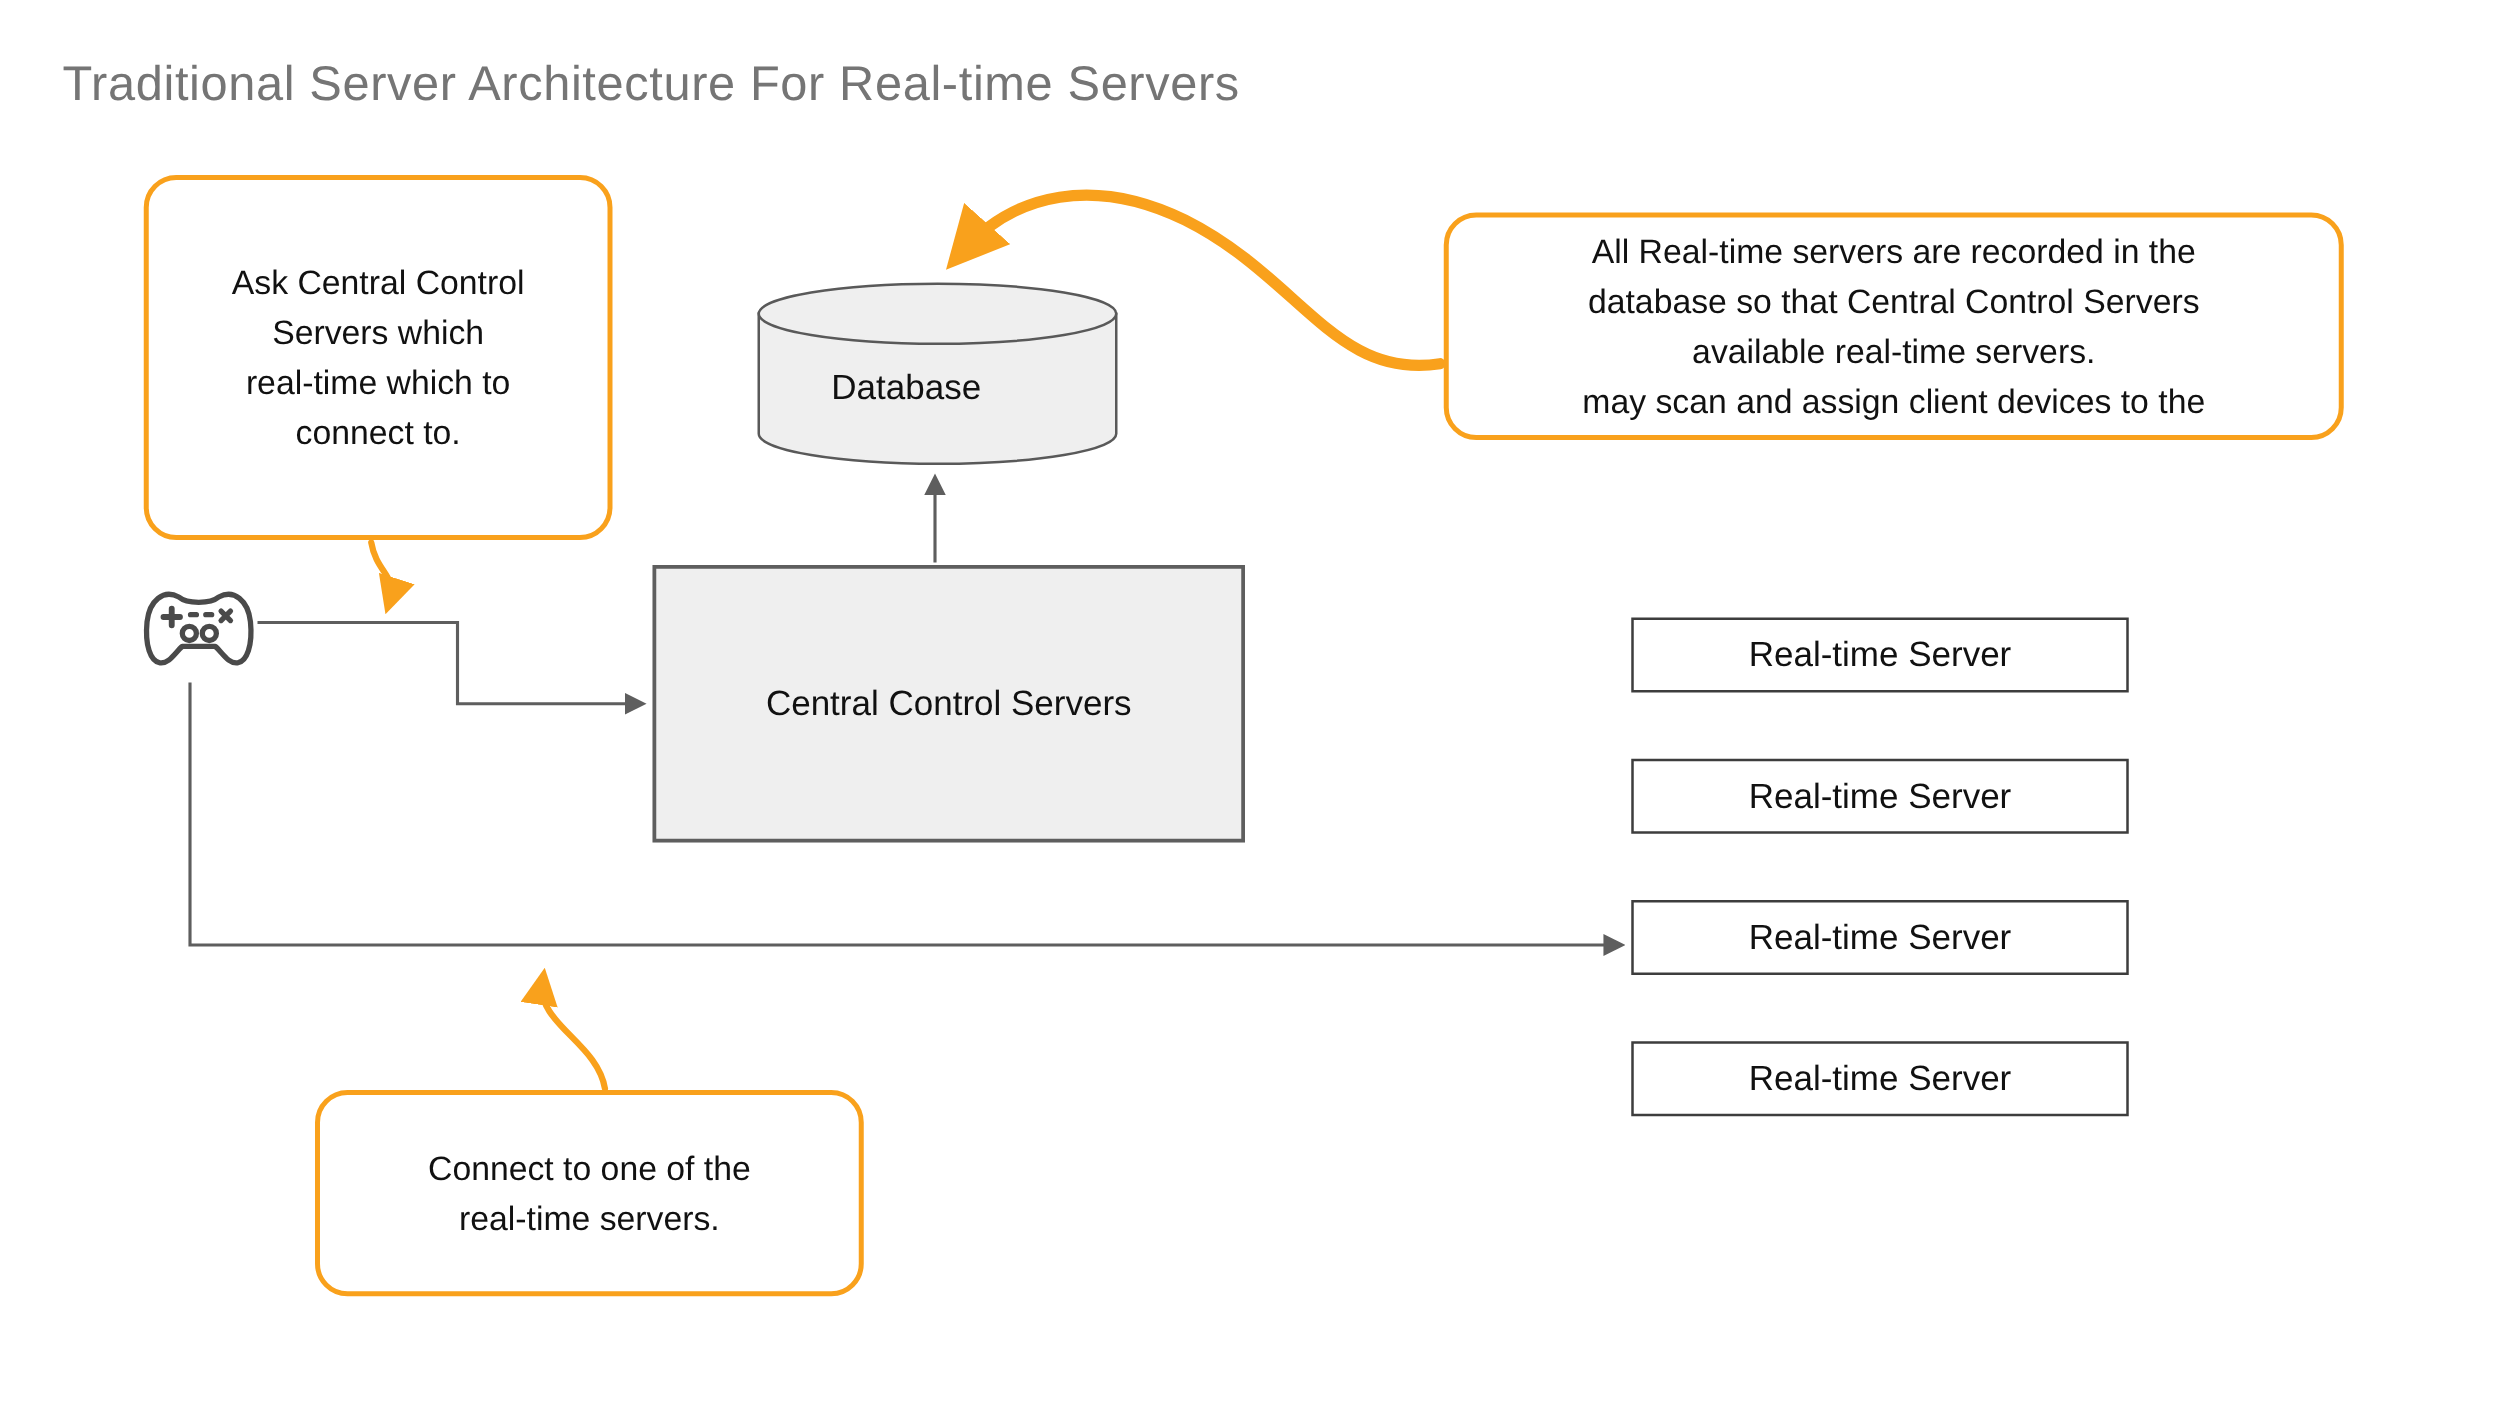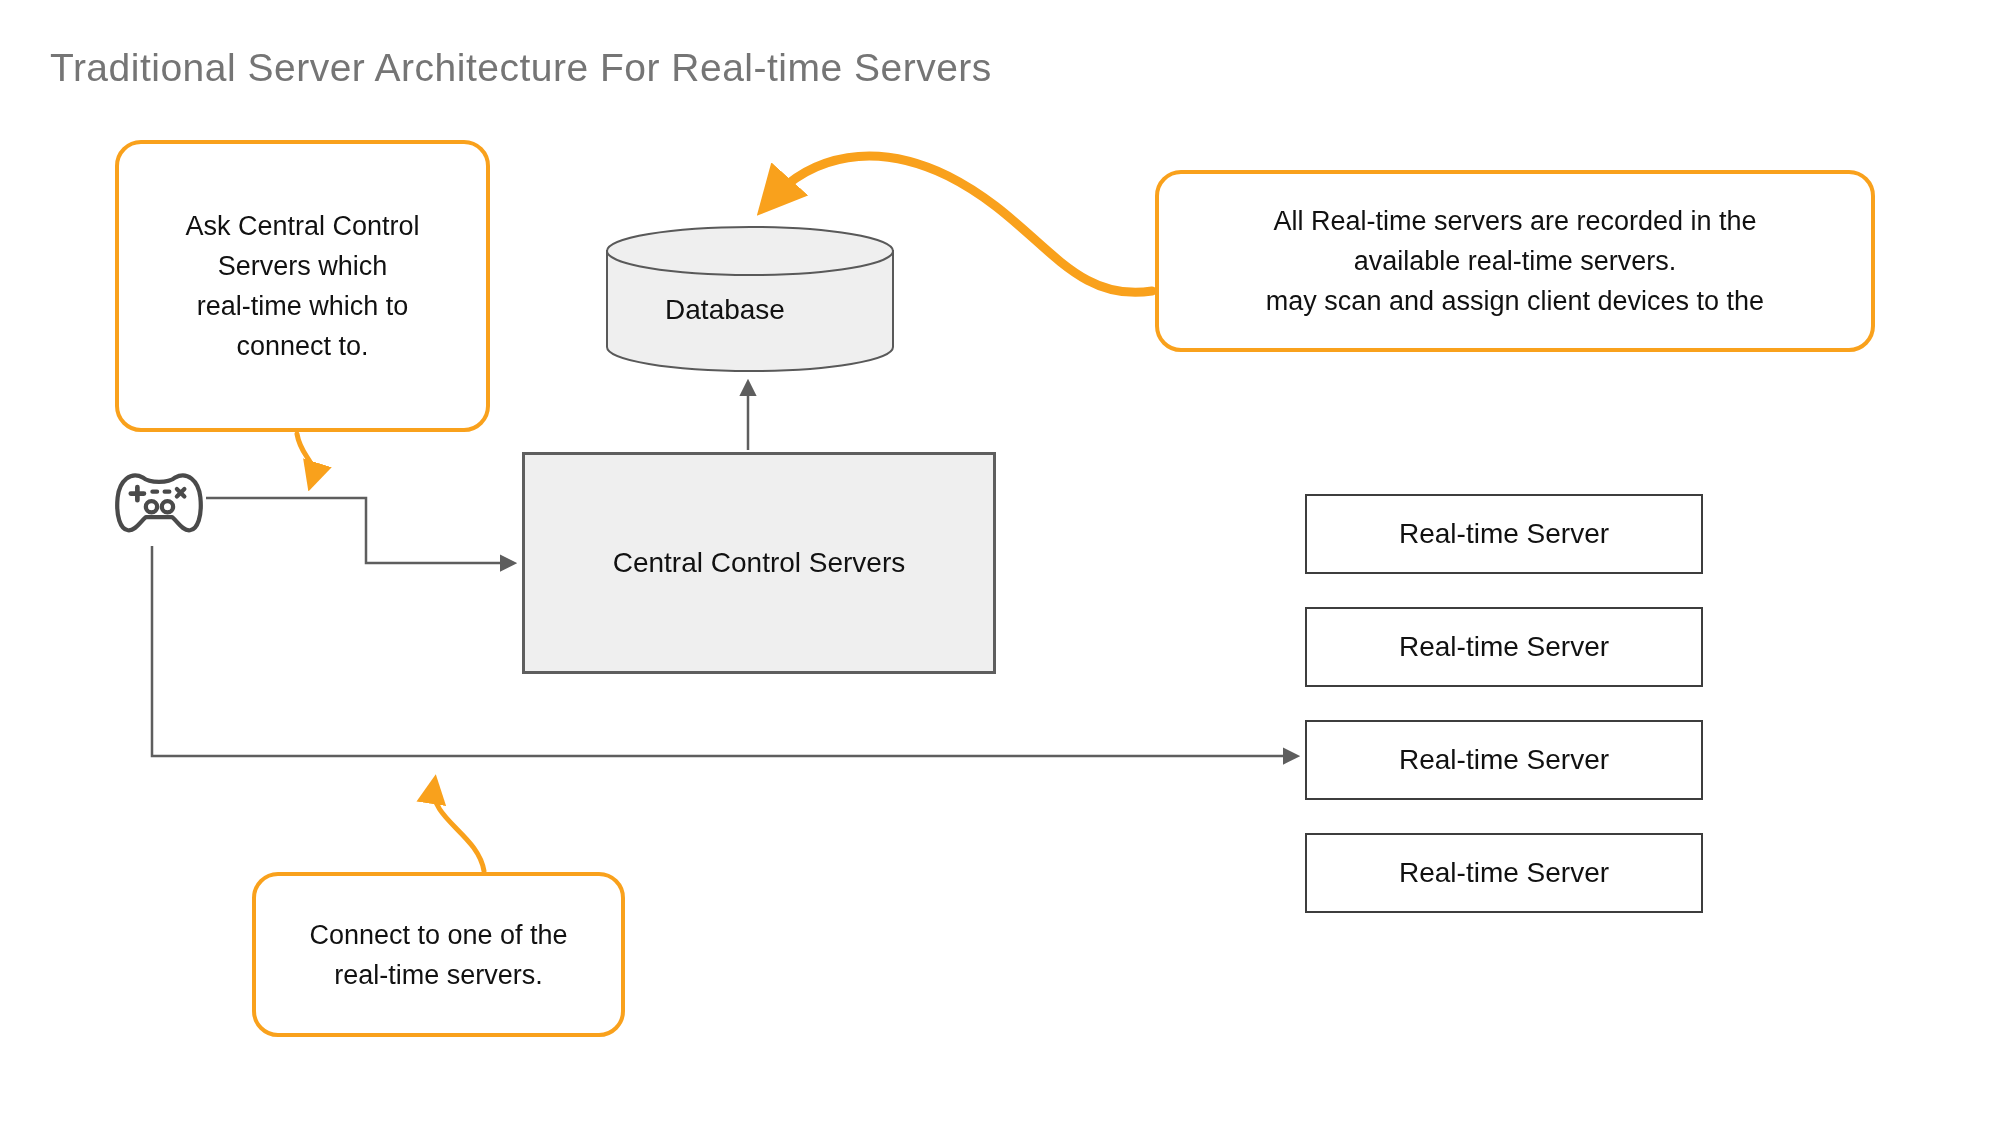--- a/index.html
+++ b/index.html
@@ -44,21 +44,21 @@
     align-items: center;
     justify-content: center;
     text-align: right;
     color: #111111;
     font-size: 27px;
     line-height: 40px;
   }
   .callout span { display: block; white-space: nowrap; }
   .callout-ask      { left: 115px; top: 140px; width: 375px; height: 292px; }
   .callout-recorded { left: 1155px; top: 170px; width: 720px; height: 182px; }
-  .callout-connect  { left: 252px; top: 872px; width: 373px; height: 165px; }
+  .callout-connect  { left: 252px; top: 872px; width: 439px; height: 165px; }
 
   .node-central {
     position: absolute;
     left: 522px; top: 452px; width: 474px; height: 222px;
     box-sizing: border-box;
     background: #EFEFEF;
     border: 3px solid #5E5E5E;
     display: flex;
     align-items: center;
     justify-content: center;
@@ -67,21 +67,21 @@
   }
   .db-label {
     position: absolute;
     left: 582px; top: 294px; width: 286px;
     text-align: center;
     font-size: 28px;
     color: #111111;
   }
   .server-box {
     position: absolute;
-    left: 1305px; width: 398px; height: 80px;
+    left: 1305px; width: 398px; height: 60px;
     box-sizing: border-box;
     background: #ffffff;
     border: 2px solid #3D3D3D;
     display: flex;
     align-items: center;
     justify-content: center;
     font-size: 28px;
     color: #111111;
   }
   .server-1 { top: 494px; }
@@ -139,20 +139,21 @@
 
   <div class="callout callout-ask">
     <span>Ask Central Control</span>
     <span>Servers which</span>
     <span>real-time which to</span>
     <span>connect to.</span>
   </div>
 
   <div class="callout callout-recorded">
     <span>All Real-time servers are recorded in the</span>
+    <span>database so that Central Control Servers</span>
     <span>available real-time servers.</span>
     <span>may scan and assign client devices to the</span>
   </div>
 
   <div class="callout callout-connect">
     <span>Connect to one of the</span>
     <span>real-time servers.</span>
   </div>
 
   <div class="db-label">Database</div>

